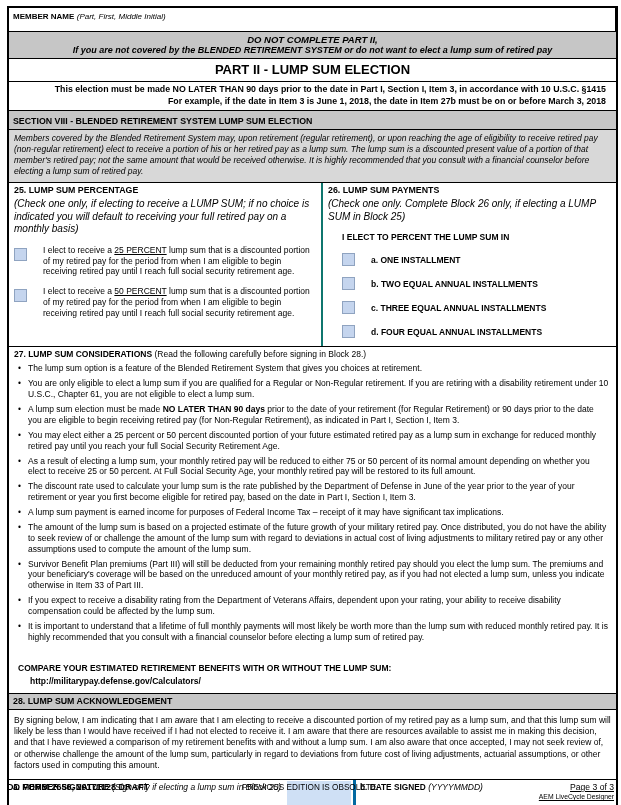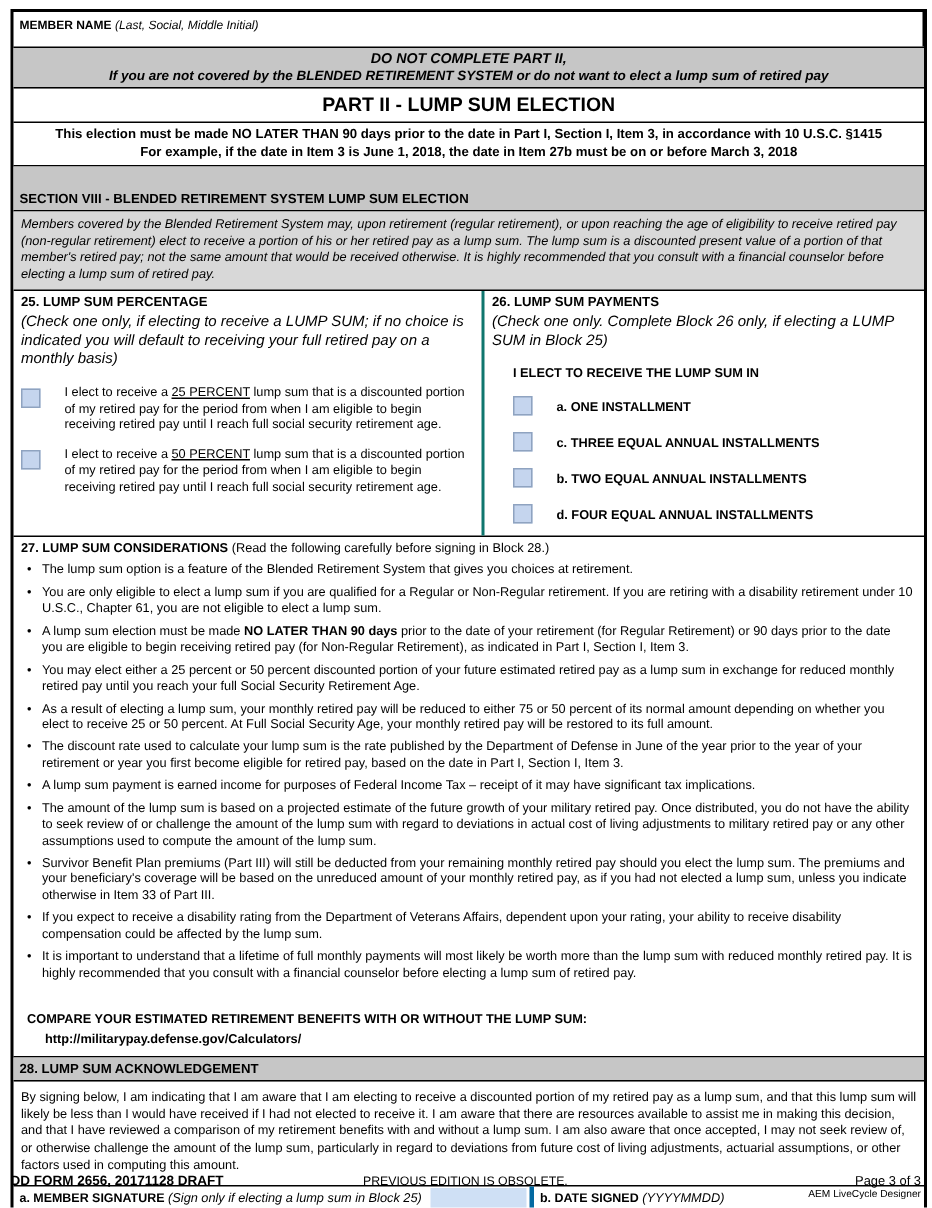--- a/index.html
+++ b/index.html
@@ -17,22 +17,22 @@
     font-family:"Liberation Serif",serif;line-height:1;
   }
   .hrow{display:flex;border-bottom:1.5px solid #000;}
   .name-cell{flex:1;border-right:1.5px solid #000;padding:3px 4px;min-height:17px;}
   .ssn-cell{width:102px;padding:3px 4px;}
   .lbl{font-size:8px;}
   .banner{background:var(--header_gray,#c6c6c6);border-bottom:1.5px solid #000;text-align:center;font-weight:bold;font-style:italic;padding:2px 8px 3px;}
   .banner .l1{font-size:9.5px;}
   .banner .l2{font-size:9px;}
   .part-title{border-bottom:1.5px solid #000;text-align:center;font-weight:bold;font-size:13px;padding:3px 0 4px;}
-  .notice{border-bottom:1.5px solid #000;text-align:center;font-weight:bold;font-size:8.8px;padding:2px 10px 3px;line-height:1.32;}
-  .sec-hdr{background:var(--header_gray,#c6c6c6);border-bottom:1px solid #000;font-weight:bold;font-size:8.8px;padding:16px 4px 3px;}
+  .notice{border-bottom:1.5px solid #000;text-align:right;font-weight:bold;font-size:8.8px;padding:2px 10px 3px;line-height:1.32;}
+  .sec-hdr{background:var(--header_gray,#c6c6c6);border-bottom:1px solid #000;font-weight:bold;font-size:8.8px;padding:5px 4px 3px;}
   .intro{background:var(--intro_gray,#d8d8d8);border-bottom:1.5px solid #000;font-style:italic;padding:3px 5px 5px;line-height:1.3;}
   .blocks{display:flex;border-bottom:1.5px solid #000;}
   .block25{width:302px;border-right:2px solid #0f766e;padding:2px 5px 8px;}
   .block26{flex:1;padding:2px 5px 8px;}
   .blk-title{font-weight:bold;font-size:8.8px;}
   .blk-note{font-style:italic;font-size:10px;line-height:1.25;margin-top:3px;}
   .opt{display:flex;gap:16px;margin-top:9px;line-height:1.27;}
   .cb{width:11px;height:11px;background:var(--field_blue,#c5d5ee);border:1px solid #8fa3c0;flex:none;margin-top:3px;cursor:pointer;}
   .lead{font-weight:bold;margin:9px 0 0 14px;}
   .block26 .opt{margin-left:14px;margin-top:11px;align-items:center;}
@@ -49,33 +49,33 @@
   .ack-body{padding:5px 5px 7px;line-height:1.34;border-bottom:1.5px solid #000;}
   .sig-row{display:flex;min-height:34px;}
   .sig-cell{flex:1;border-right:3px solid #0369a1;display:flex;flex-direction:row;}
   .sig-label{padding:2px 4px 1px;}
   .sig-label .b, .date-cell .b{font-size:8.3px;}
   .sig-field{flex:1;background:var(--signature_blue,#cfe0f5);margin:1px 2px 2px;min-height:15px;cursor:pointer;}
   .date-cell{width:252px;padding:2px 4px;}
   .footer{position:absolute;left:7px;top:782px;width:607px;display:flex;align-items:flex-start;}
   .footer .fid{font-weight:bold;font-size:9px;width:235px;}
   .footer .fed{font-size:8.2px;flex:1;text-align:left;padding-top:1px;}
-  .footer .fright{width:125px;text-align:right;}
+  .footer .fright{width:125px;text-align:right;text-decoration:underline;}
   .footer .fpage{font-size:8.6px;}
   .footer .fgen{font-size:6.8px;margin-top:1px;}
 </style>
 </head>
 <body>
 
 <div class="page">
 
   <div class="hrow">
     <div class="name-cell">
       <span class="lbl b">MEMBER NAME</span>
-      <span class="lbl i">(Last, Social, Middle Initial)</span>
+      <span class="lbl i">(Part, First, Middle Initial)</span>
     </div>
   </div>
 
   <div class="banner">
     <div class="l1">DO NOT COMPLETE PART II,</div>
     <div class="l2">If you are not covered by the BLENDED RETIREMENT SYSTEM or do not want to elect a lump sum of retired pay</div>
   </div>
 
   <div class="part-title">PART II - LUMP SUM ELECTION</div>
 
@@ -96,32 +96,32 @@
         <span><span>I elect to receive a </span><span class="u">25 PERCENT</span><span> lump sum that is a discounted portion of my retired pay for the period from when I am eligible to begin receiving retired pay until I reach full social security retirement age.</span></span>
       </div>
       <div class="opt">
         <span class="cb"></span>
         <span><span>I elect to receive a </span><span class="u">50 PERCENT</span><span> lump sum that is a discounted portion of my retired pay for the period from when I am eligible to begin receiving retired pay until I reach full social security retirement age.</span></span>
       </div>
     </div>
     <div class="block26">
       <div class="blk-title">26. LUMP SUM PAYMENTS</div>
       <div class="blk-note">(Check one only. Complete Block 26 only, if electing a LUMP SUM in Block 25)</div>
-      <div class="lead">I ELECT TO RECEIVE THE LUMP SUM IN</div>
+      <div class="lead">I ELECT TO PERCENT THE LUMP SUM IN</div>
       <div class="opt">
         <span class="cb"></span>
         <span class="opt-label">a. ONE INSTALLMENT</span>
       </div>
       <div class="opt">
         <span class="cb"></span>
+        <span class="opt-label">b. TWO EQUAL ANNUAL INSTALLMENTS</span>
+      </div>
+      <div class="opt">
+        <span class="cb"></span>
         <span class="opt-label">c. THREE EQUAL ANNUAL INSTALLMENTS</span>
-      </div>
-      <div class="opt">
-        <span class="cb"></span>
-        <span class="opt-label">b. TWO EQUAL ANNUAL INSTALLMENTS</span>
       </div>
       <div class="opt">
         <span class="cb"></span>
         <span class="opt-label">d. FOUR EQUAL ANNUAL INSTALLMENTS</span>
       </div>
     </div>
   </div>
 
   <div class="block27">
     <div class="b27-hdr">

